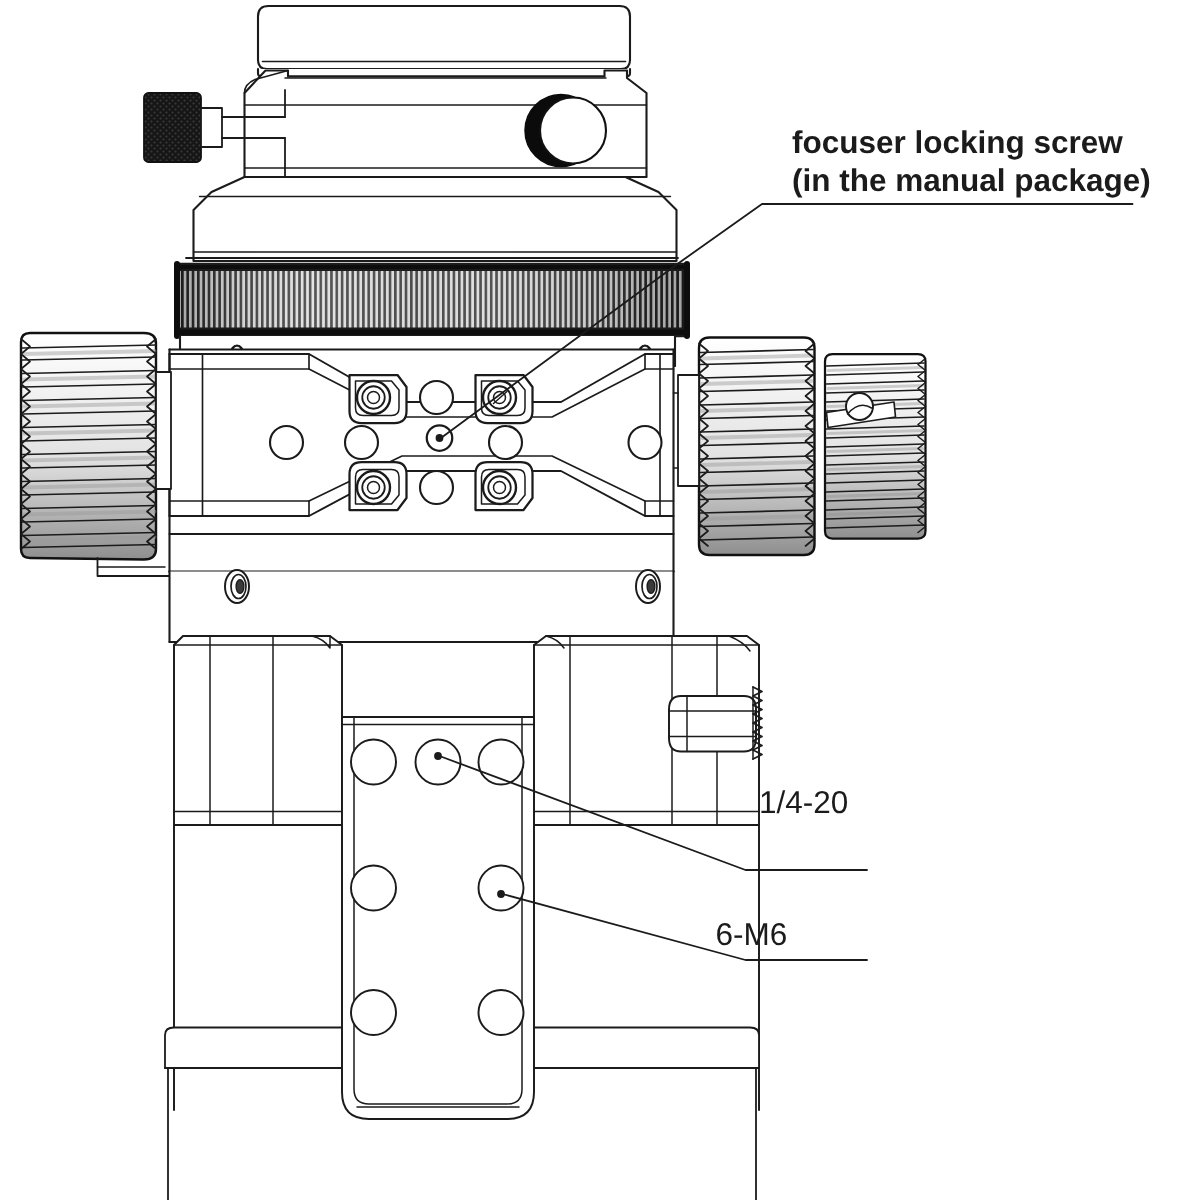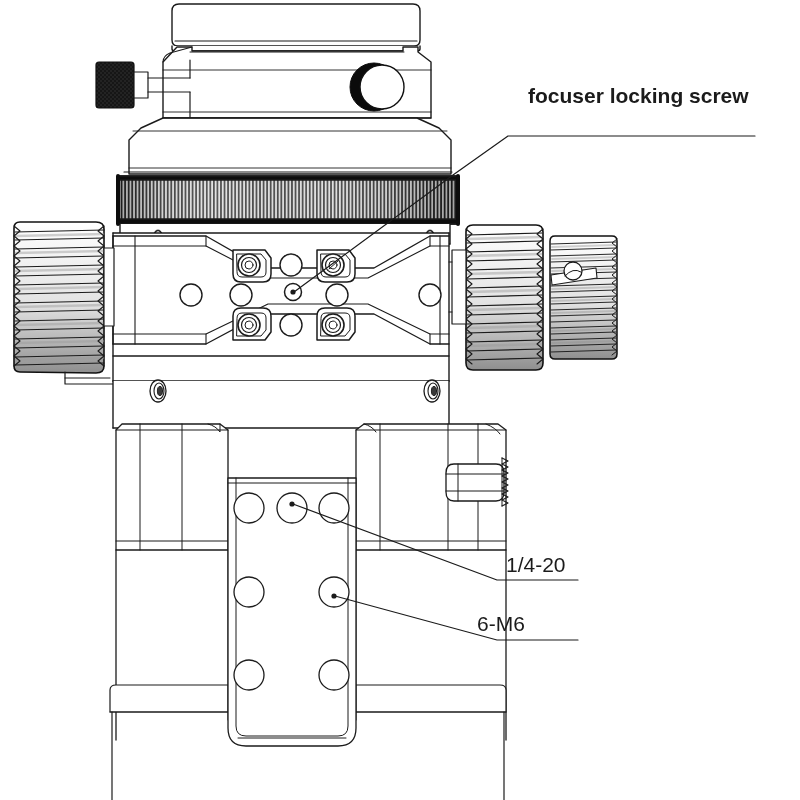--- a/index.html
+++ b/index.html
@@ -51,21 +51,21 @@
   }
   .callout-main .line {
     display: block;
   }
   .callout-small {
     font-size: 21px;
     font-weight: 400;
   }
   #label-quarter20 {
     left: 506px;
-    top: 553px;
+    top: 524px;
   }
   #label-6m6 {
     left: 477px;
     top: 612px;
   }
 </style>
 </head>
 <body>
 
 <div id="stage">
@@ -462,20 +462,21 @@
     <g stroke-width="1.2">
       <path d="M335,596 L497,640 L578,640" fill="none"></path>
     </g>
   </g>
 </svg>
 
 <div class="annotation-layer">
 
   <div class="callout callout-main">
     <span class="line">focuser locking screw</span>
+    <span class="line">(in the manual package)</span>
   </div>
 
   <div class="callout callout-small" id="label-quarter20">1/4-20</div>
 
   <div class="callout callout-small" id="label-6m6">6-M6</div>
 
 </div>
 
 </div>
 

